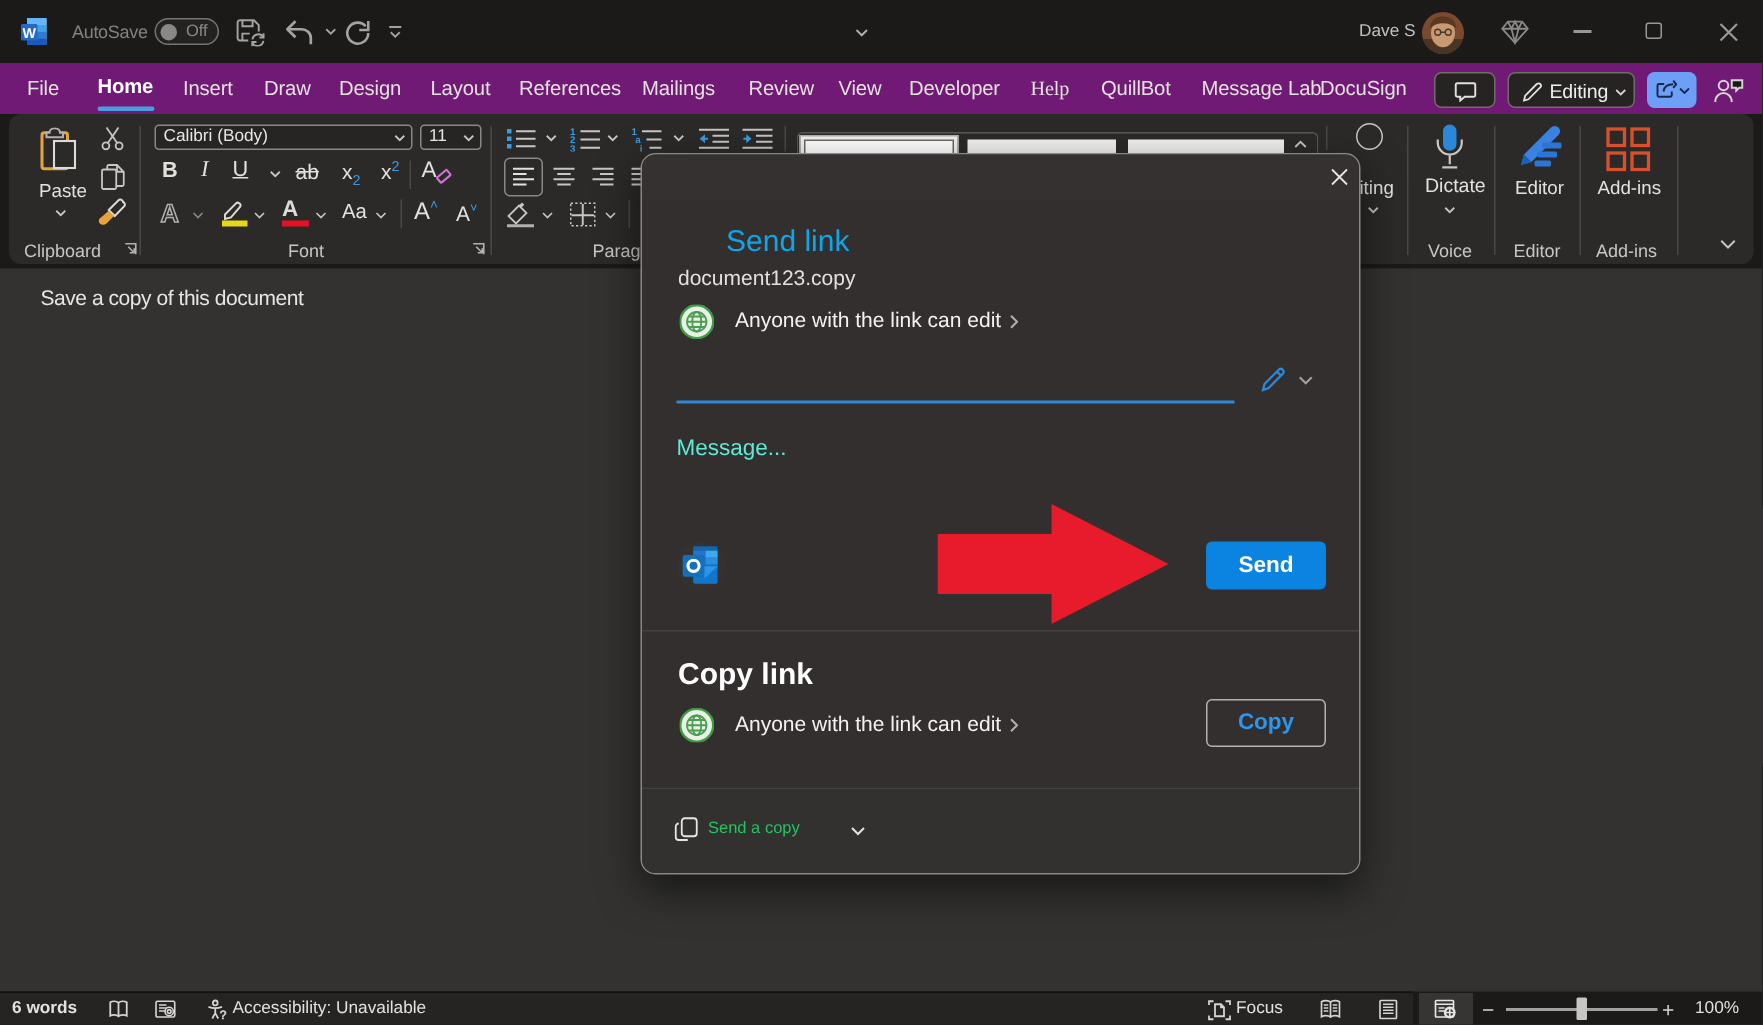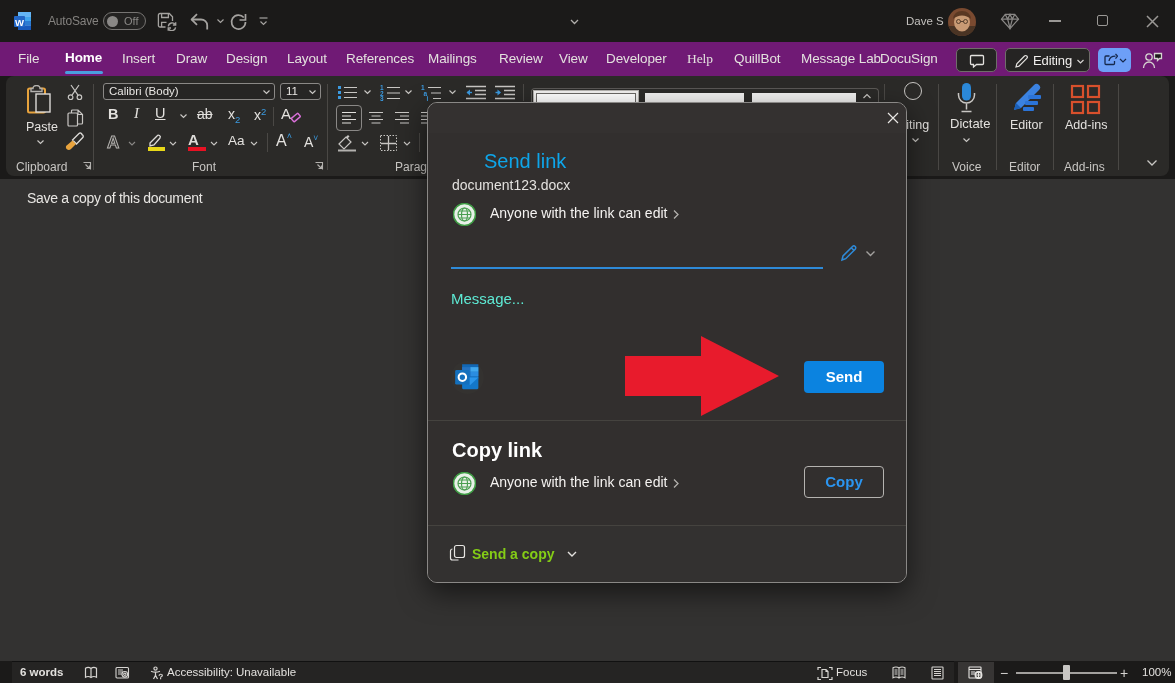--- a/index.html
+++ b/index.html
@@ -382,21 +382,21 @@
     <rect x="2" y="18" width="11" height="11"></rect>
       <rect x="18" y="18" width="11" height="11"></rect>
   </svg>
   <div class="abs" style="left:1065px;top:118px;font-size:12.5px;color:#e3e1de;">Add-ins</div>
   <div class="abs" style="left:1064px;top:160px;font-size:12px;color:#c8c6c3;">Add-ins</div>
   <div class="abs" style="left:1118px;top:84px;width:1px;height:86px;background:#4a4845;"></div>
   <svg class="abs" style="left:1146px;top:159px;" width="12" height="8" viewBox="0 0 12 8" fill="none" stroke="#c8c6c3" stroke-width="1.3">
       <path d="M1.5 1.5 l4.5 4.5 l4.5 -4.5"></path>
     </svg>
 
-  <div id="statusbar" class="abs" style="left:12px;top:661px;width:942px;height:22px;background:#252423;border-top:1px solid #111;font-size:12px;color:#e3e1de;">
+  <div id="statusbar" class="abs" style="left:0;top:661px;width:942px;height:22px;background:#252423;border-top:1px solid #111;font-size:12px;color:#e3e1de;">
     <div class="abs" style="left:8px;top:4px;font-weight:bold;font-size:11.5px;">6 words</div>
     <svg class="abs" style="left:72px;top:4px;" width="14" height="14" viewBox="0 0 14 14" fill="none" stroke="#d6d4d1" stroke-width="1.2">
       <path d="M7 2.5 C5.5 1.3 3 1.3 1.5 2.2 v9 C3 10.4 5.5 10.4 7 11.6 C8.5 10.4 11 10.4 12.5 11.2 v-9 C11 1.3 8.5 1.3 7 2.5 v9"></path>
     </svg>
     <svg class="abs" style="left:103px;top:4px;" width="15" height="14" viewBox="0 0 15 14" fill="none" stroke="#d6d4d1" stroke-width="1.1">
       <rect x="1" y="1.5" width="12.5" height="10.5" rx="1"></rect>
       <path d="M3 4 h5 M3 6 h5 M3 8 h4"></path>
       <circle cx="9.8" cy="8.3" r="2.8" fill="#252423"></circle>
       <circle cx="9.8" cy="8.3" r="1.2"></circle>
     </svg>
@@ -435,21 +435,21 @@
     <div class="abs" style="left:1130px;top:4px;font-size:11.5px;">100%</div>
   </div>
 
   <div id="dialog" class="abs" style="left:427px;top:102px;width:480px;height:481px;background:#322f2e;border:1px solid #8a8886;border-radius:10px;box-shadow:0 10px 28px rgba(0,0,0,0.55);">
     <div class="abs" style="left:0;top:0;width:478px;height:30px;background:#343130;border-radius:9px 9px 0 0;"></div>
 
     <svg class="abs" style="left:459px;top:9px;" width="12" height="12" viewBox="0 0 12 12" stroke="#e8e6e3" stroke-width="1.2">
         <path d="M1 1 L11 11 M11 1 L1 11"></path>
       </svg>
     <div class="abs" style="left:24px;top:47px;font-size:20px;font-weight:normal;color:#0ea5e9;margin-left:32px;">Send link</div>
-    <div class="abs" style="left:24px;top:74px;font-size:14px;color:#e3e1de;">document123.docx</div>
+    <div class="abs" style="left:24px;top:74px;font-size:14px;color:#e3e1de;">document123.copy</div>
 
     <svg class="abs" style="left:25px;top:100px;" width="23" height="23" viewBox="0 0 23 23">
       <circle cx="11.5" cy="11.5" r="11" fill="#e8f0e8" stroke="#3e9c43" stroke-width="1.6"></circle>
       <circle cx="11.5" cy="11.5" r="6.5" fill="none" stroke="#4a9e50" stroke-width="1.2"></circle>
       <ellipse cx="11.5" cy="11.5" rx="3" ry="6.5" fill="none" stroke="#4a9e50" stroke-width="1.2"></ellipse>
       <path d="M5 11.5 h13 M6 8 h11 M6 15 h11" stroke="#4a9e50" stroke-width="1.2"></path>
     </svg>
     <div class="abs" style="left:62px;top:102px;font-size:14px;color:#f5f3f1;">Anyone with the link can edit</div>
     <svg class="abs" style="left:244px;top:106px;" width="8" height="11" viewBox="0 0 8 11" fill="none" stroke="#b3b1ae" stroke-width="1.3">
         <path d="M2 1.5 l4 4 l-4 4"></path>
@@ -502,19 +502,19 @@
 
     <div class="abs" style="left:376px;top:363px;width:80px;height:32px;border:1px solid #b5b3b0;border-radius:4px;text-align:center;">
       <span style="font-size:15px;font-weight:bold;color:#2b95f0;line-height:30px;">Copy</span>
     </div>
 
     <div class="abs" style="left:0;top:422px;width:478px;height:57px;background:#333130;border-top:1px solid #45433f;border-radius:0 0 9px 9px;"></div>
     <svg class="abs" style="left:21px;top:441px;" width="17" height="18" viewBox="0 0 17 18" fill="none" stroke="#e8e6e3" stroke-width="1.2">
       <rect x="5.5" y="1.5" width="10" height="12" rx="2"></rect>
       <path d="M3.5 5 a2 2 0 0 0 -2 2 v7 a2 2 0 0 0 2 2 h6"></path>
     </svg>
-    <div class="abs" style="left:44px;top:443px;font-size:14px;font-weight:bold;color:#84cc16;">Send a copy</div>
+    <div class="abs" style="left:44px;top:443px;font-size:11px;font-weight:normal;color:#22c55e;">Send a copy</div>
     <svg class="abs" style="left:138px;top:447px;" width="12" height="9" viewBox="0 0 12 9" fill="none" stroke="#e3e1de" stroke-width="1.4">
         <path d="M2 2 l4 4 l4 -4"></path>
       </svg>
   </div>
 
 </div>
 
 </body></html>

